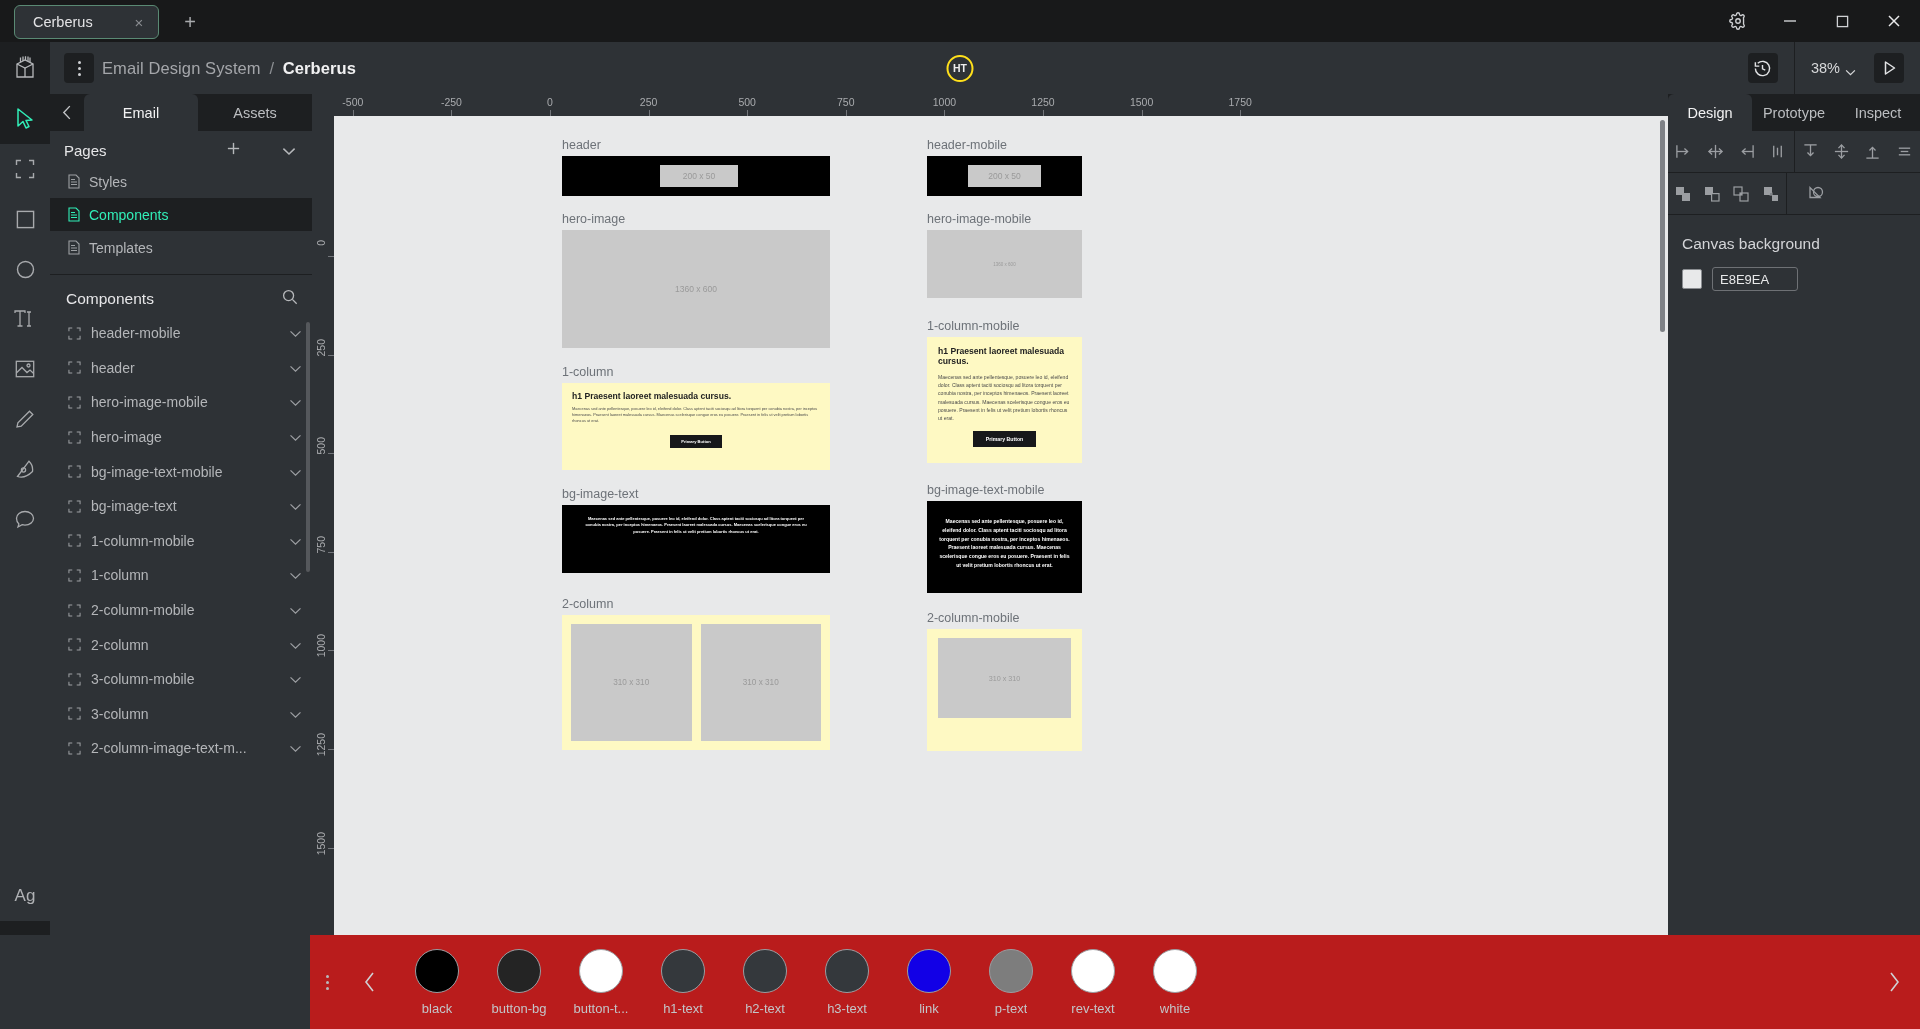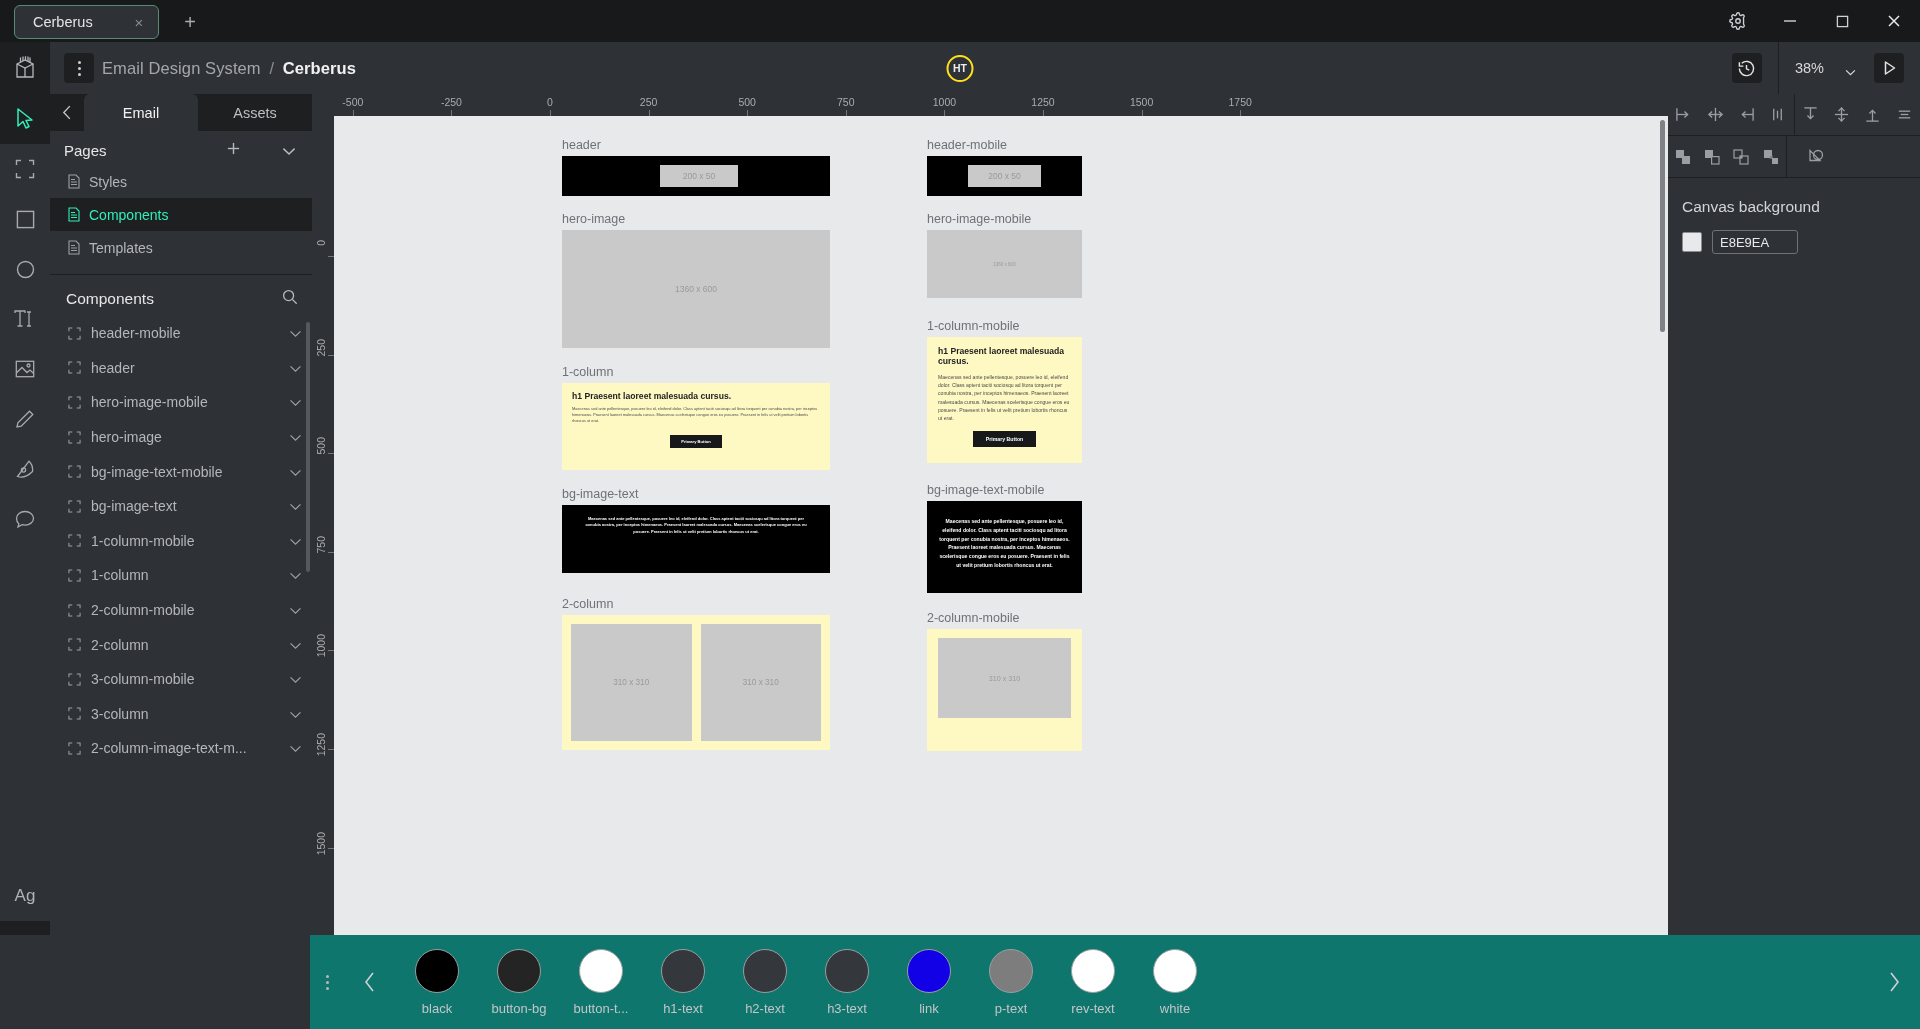--- a/index.html
+++ b/index.html
@@ -37,21 +37,21 @@
   .crumb .sep{ color:#8c8f93; margin:0 4px;}
   .avatar{
     position:absolute; left:50%; transform:translateX(-50%);
     width:27px;height:27px;border-radius:50%;background:#2e3236;
     border:2px solid #ffe01b; color:#ececee; font-size:10.5px;
     display:flex;align-items:center;justify-content:center; font-weight:600;
   }
   .hdr-right{ position:absolute; right:0; top:0; height:52px; display:flex; align-items:center; }
   .hist-btn{ width:30px;height:30px;border-radius:4px;background:#1d1f21;display:flex;align-items:center;justify-content:center;}
   .hdr-div{ width:1px; height:52px; background:#1d1f21; margin:0 16px 0 16px;}
-  .zoom{ color:#d7d8da; font-size:14.5px; display:flex; align-items:flex-end; gap:21px;}
+  .zoom{ color:#d7d8da; font-size:14.5px; display:flex; align-items:flex-end; gap:5px;}
   .play-btn{ width:30px;height:30px;border-radius:4px;background:#1d1f21;margin-left:18px;margin-right:16px;
     display:flex;align-items:center;justify-content:center;}
 
   
   .body-row{ display:flex; height:935px; }
 
   
   .vtools{ width:50px; background:#2e3236; display:flex;flex-direction:column; align-items:center; flex:none;}
   .vt{ width:50px;height:50px;display:flex;align-items:center;justify-content:center;color:#a8aaad;}
   .vt.active{ background:#1d1f21; color:#31efb8;}
@@ -93,21 +93,21 @@
   .frame-label{ position:absolute; font-size:12.5px; color:#6d7278; white-space:nowrap;}
   .fr{ position:absolute; background:#fef9c3; overflow:hidden;}
   .ph{ background:#c9c9c9; display:flex;align-items:center;justify-content:center; color:#9a9a9a;}
 
   .blk{ background:#000; }
   .h1t{ color:#222; }
   .ptxt{ color:#4a4a4a; }
   .btn-prim{ background:#17181a; color:#fff; display:inline-flex;align-items:center;justify-content:center; }
 
   
-  .palette{ position:absolute; left:0; bottom:0; height:94px; width:1920px; background:#0f766e;
+  .palette{ position:absolute; left:0; bottom:0; height:94px; width:1920px; background:#b91c1c;
      display:flex; align-items:center; }
   .pal-left-gap{ width:310px; height:94px; background:#2e3236;}
   .pal-dots{ width:34px; display:flex;flex-direction:column;align-items:center;justify-content:center;gap:3px;}
   .pal-dots i{width:3px;height:3px;border-radius:50%;background:#b7b9bc;display:block;}
   .pal-arrow{ width:52px; display:flex;align-items:center;justify-content:center; color:#cfd1d4; font-size:22px;}
   .swatches{ flex:1; display:flex; align-items:center; justify-content:flex-start; gap:0; }
   .sw{ width:82px; display:flex;flex-direction:column;align-items:center; gap:8px;}
   .sw .dot{ width:44px;height:44px;border-radius:50%; border:1px solid #9a9da1;}
   .sw .nm{ font-size:13px; color:#c3c5c8; white-space:nowrap; max-width:80px; overflow:hidden; text-overflow:ellipsis;}
 
@@ -558,20 +558,31 @@
         </div>
 
         <div class="frame-label" style="left:593px; top:495px;">2-column-mobile</div>
         <div class="fr" style="left:593px; top:513px; width:155px; height:122px; padding:9px 11px;">
           <div class="ph" style="width:100%; height:80px; font-size:7.2px;">310 x 310</div>
         </div>
       </div>
     </div>
 
     <div class="rpanel">
+      <div class="rp-tabs">
+        <div class="rp-tab active">
+            <span>Design</span>
+          </div>
+        <div class="rp-tab">
+            <span>Prototype</span>
+          </div>
+        <div class="rp-tab">
+            <span>Inspect</span>
+          </div>
+      </div>
 
       <div class="align-row">
         <div class="align-half">
           <span class="ai">
               <svg width="17" height="17" viewBox="0 0 18 18" stroke="#9b9ea2" stroke-width="1.4" fill="none">
                 <line x1="2" y1="2.5" x2="2" y2="15.5"></line>
                 <line x1="2" y1="9" x2="13" y2="9"></line>
                 <polyline points="10,5.8 13.4,9 10,12.2"></polyline>
               </svg>
             </span>

